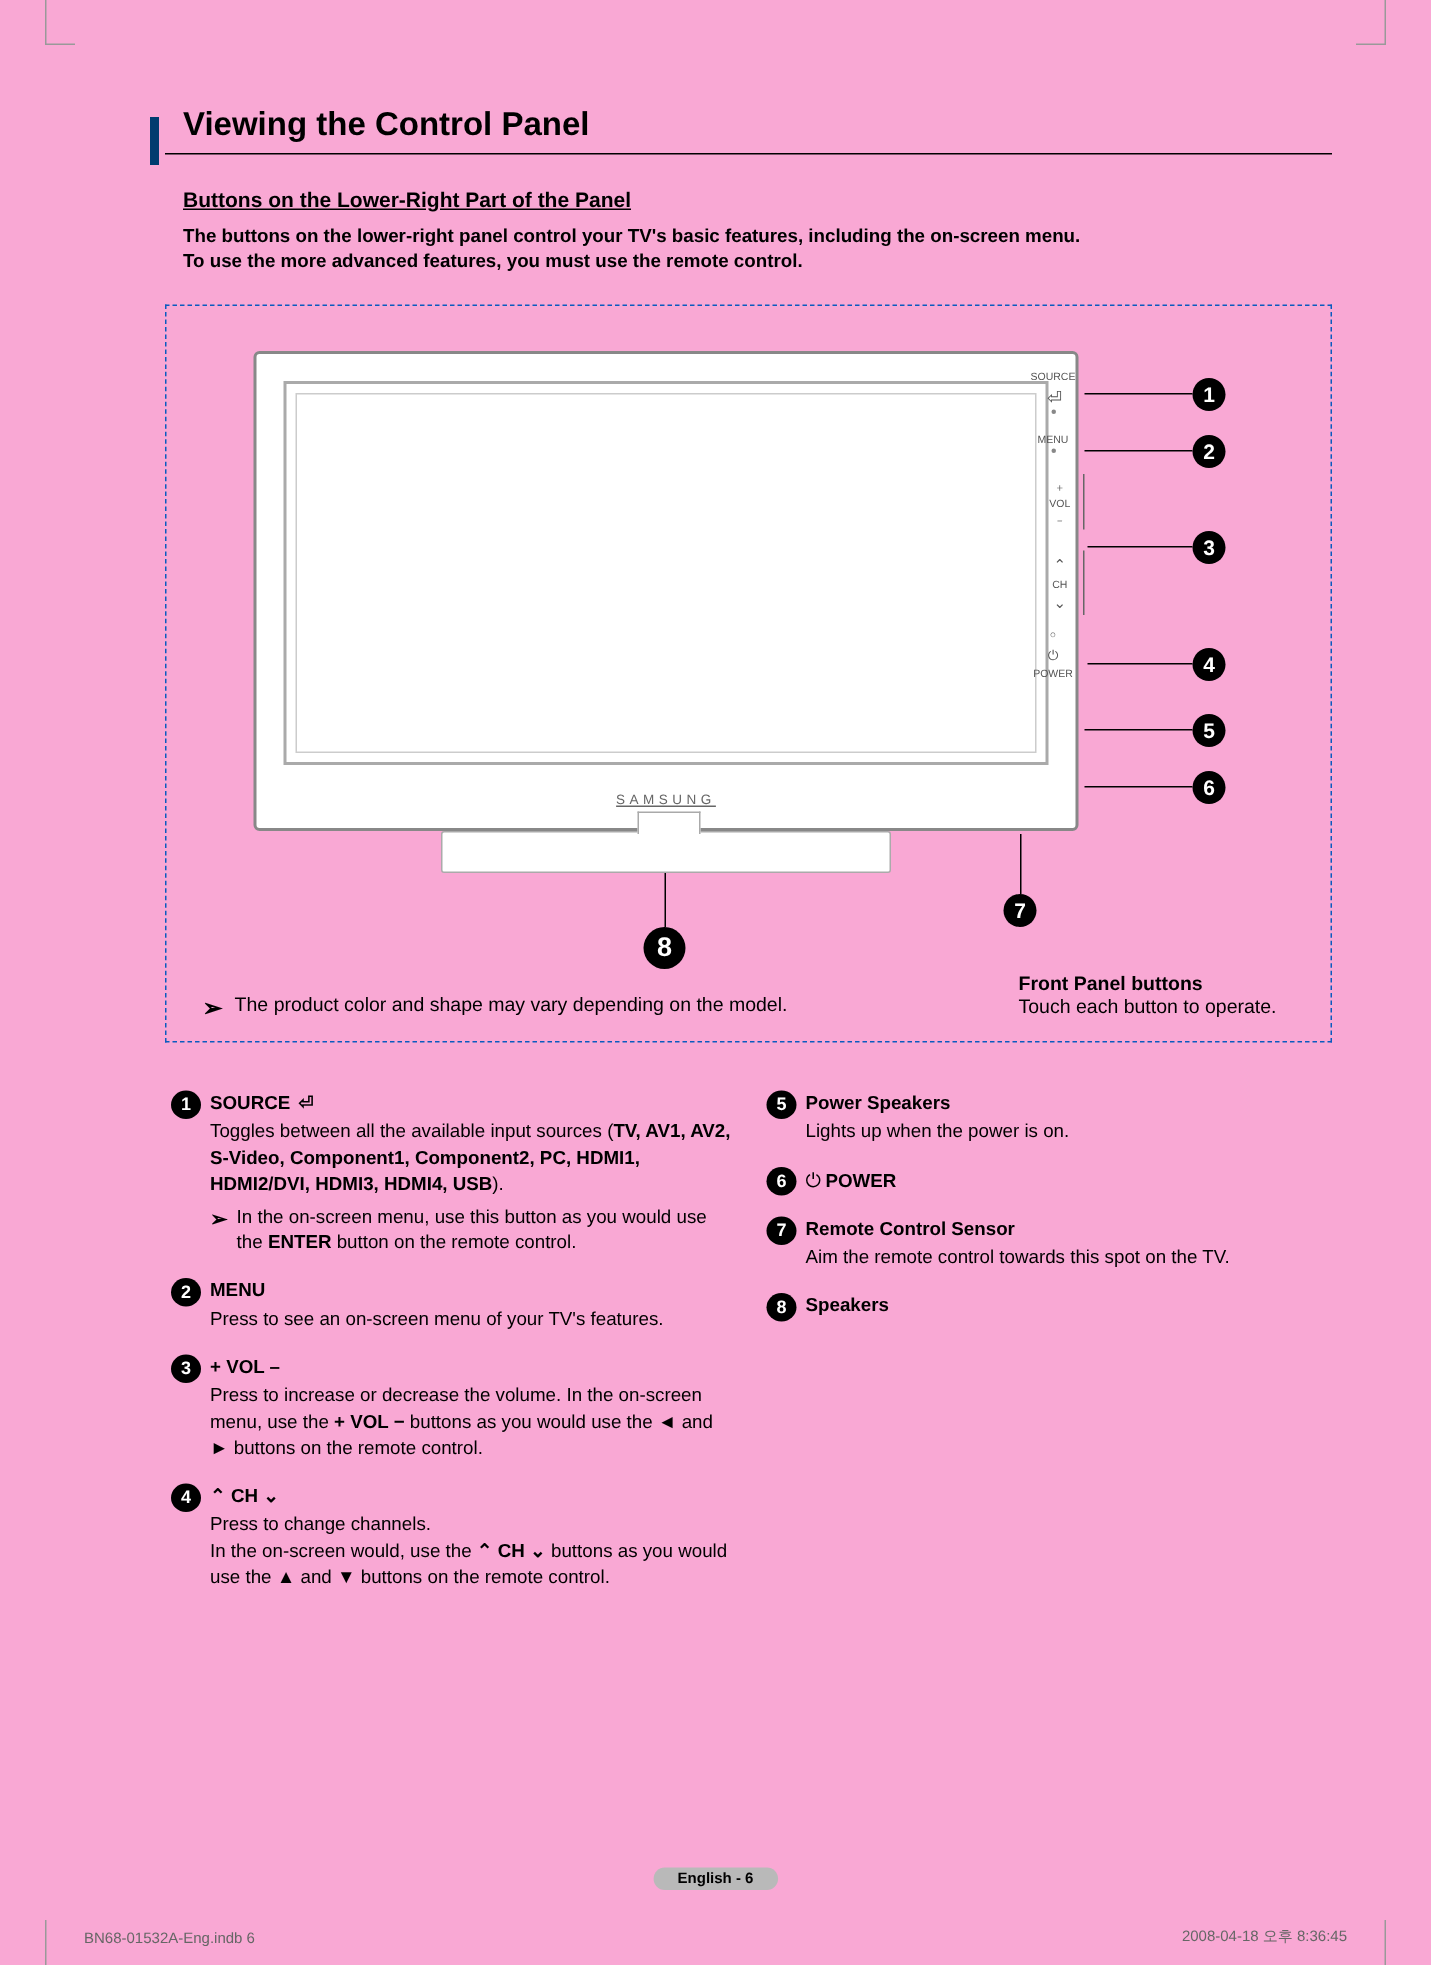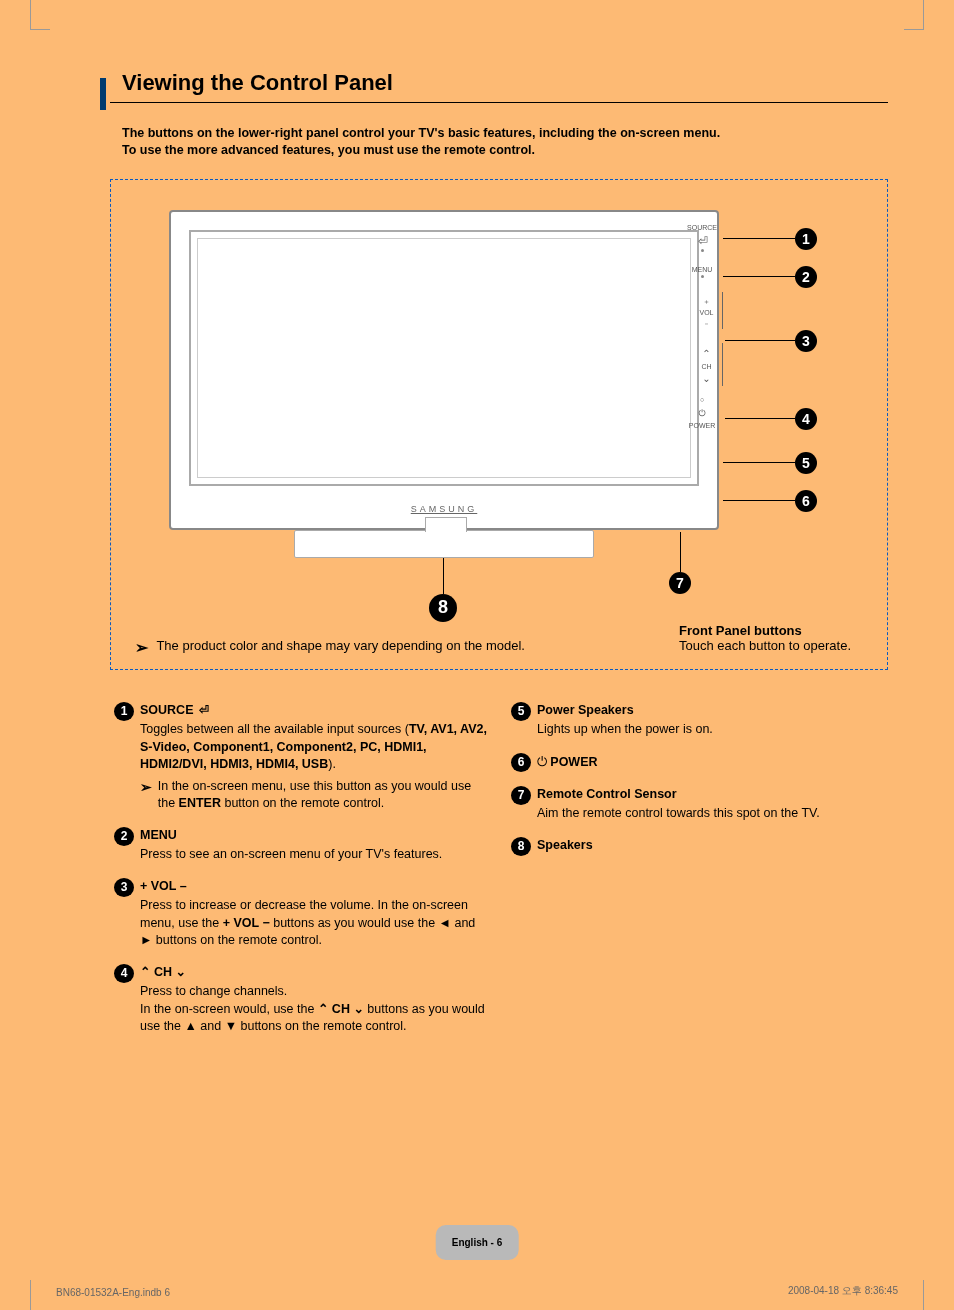--- a/index.html
+++ b/index.html
@@ -6,21 +6,21 @@
 body {
   background: #fff;
   font-family: Arial, Helvetica, sans-serif;
   font-size: 13px;
   color: #000;
 }
 .page {
   width: 954px;
   height: 1310px;
   position: relative;
-  background: #fdba74;
+  background: #f9a8d4;
   padding: 70px 56px 0 56px;
 }
 .crop-tl, .crop-tr, .crop-bl, .crop-br {
   position: absolute;
   width: 20px; height: 20px;
 }
 .crop-tl { top: 0; left: 30px; border-left: 1px solid #999; border-bottom: 1px solid #999; height:30px;}
 .crop-tr { top: 0; right: 30px; border-right: 1px solid #999; border-bottom: 1px solid #999; height:30px;}
 .crop-bl { bottom: 0; left: 30px; border-left: 1px solid #999; height:30px;}
 .crop-br { bottom: 0; right: 30px; border-right: 1px solid #999; height:30px;}
@@ -158,21 +158,21 @@
 .item .body .sublist { display:flex; margin-top:4px;}
 .item .body .sublist .chev { font-size:14px; padding-right:6px; font-weight:bold;}
 .enter-icon::after { content:"⏎"; font-size:12px; padding-left:2px;}
 .power-icon::before { content:"⏻"; font-size:13px; padding-right:3px; font-weight:normal;}
 
 .page-badge {
   position:absolute;
   bottom: 50px; left:50%; transform:translateX(-50%);
   background:#b9b9b9; color:#000;
   font-size:10px; font-weight:bold;
-  padding: 12px 16px;
+  padding: 2px 16px;
   border-radius: 10px;
 }
 .footer-left {
   position:absolute;
   bottom: 12px; left: 56px;
   font-size:10px; color:#666;
 }
 .footer-right {
   position:absolute;
   bottom: 12px; right: 56px;
@@ -186,20 +186,21 @@
   <div class="crop-tl"></div>
   <div class="crop-tr"></div>
   <div class="crop-bl"></div>
   <div class="crop-br"></div>
 
   <div class="content">
     <div class="accent-bar"></div>
 
     <h1>Viewing the Control Panel</h1>
 
+    <h2>Buttons on the Lower-Right Part of the Panel</h2>
 
     <p class="intro">
       <span>The buttons on the lower-right panel control your TV's basic features, including the on-screen menu.</span><br>
       <span>To use the more advanced features, you must use the remote control.</span>
     </p>
 
     <div class="diagram-box">
       <div class="tv-wrap">
         <div class="tv-body">
           <div class="tv-screen"></div>

